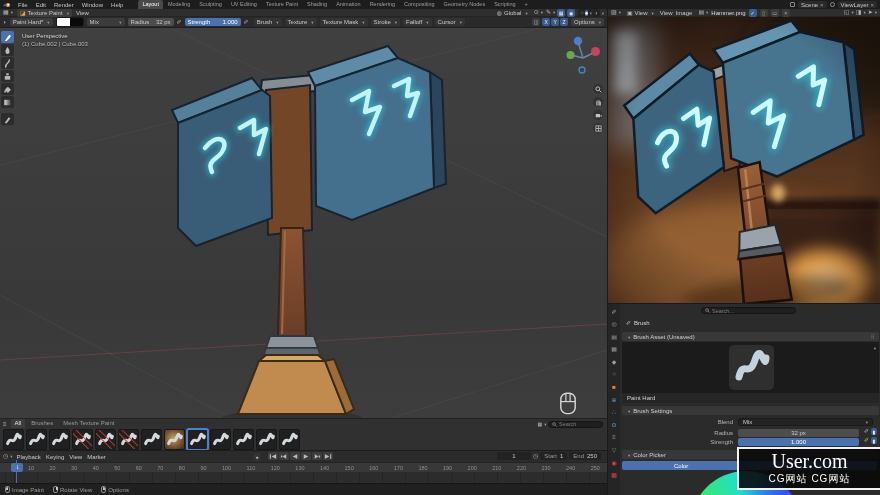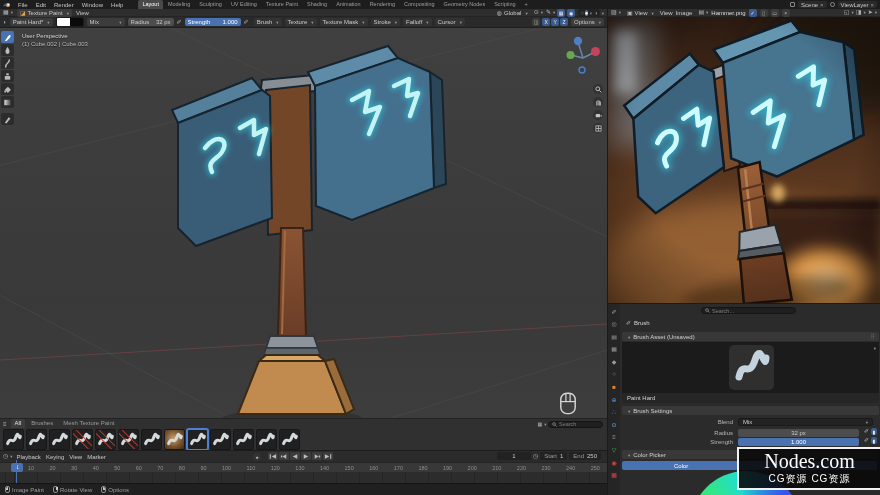--- a/index.html
+++ b/index.html
@@ -788,15 +788,15 @@
       <span>Color Picker</span>
     </div>
     <div class="abs" style="left:2px;right:4px;top:157px;height:9px;background:#4a72b0;border-radius:2px;color:#fff;display:flex;align-items:center;padding-left:52px">
         <span>Color</span>
       </div>
     <div class="abs" style="left:70px;top:167px;width:112px;height:112px;border-radius:50%;background:radial-gradient(circle at 55% 80%, #ffffff 0 20%, rgba(255,255,255,0) 58%), conic-gradient(from 200deg, #ffee55, #44ee44 22%, #22ddcc 42%, #3355ee 58%, #cc44dd 74%, #ee4444 88%, #ffee55 100%)"></div>
   </div>
 </div>
 
 <div id="watermark" class="abs">
-  <div id="wm-title">Nodes.com</div>
-  <div id="wm-sub">CG资源 CG资源</div>
+  <div id="wm-title">User.com</div>
+  <div id="wm-sub">CG网站 CG网站</div>
 </div>
 
 </body></html>

